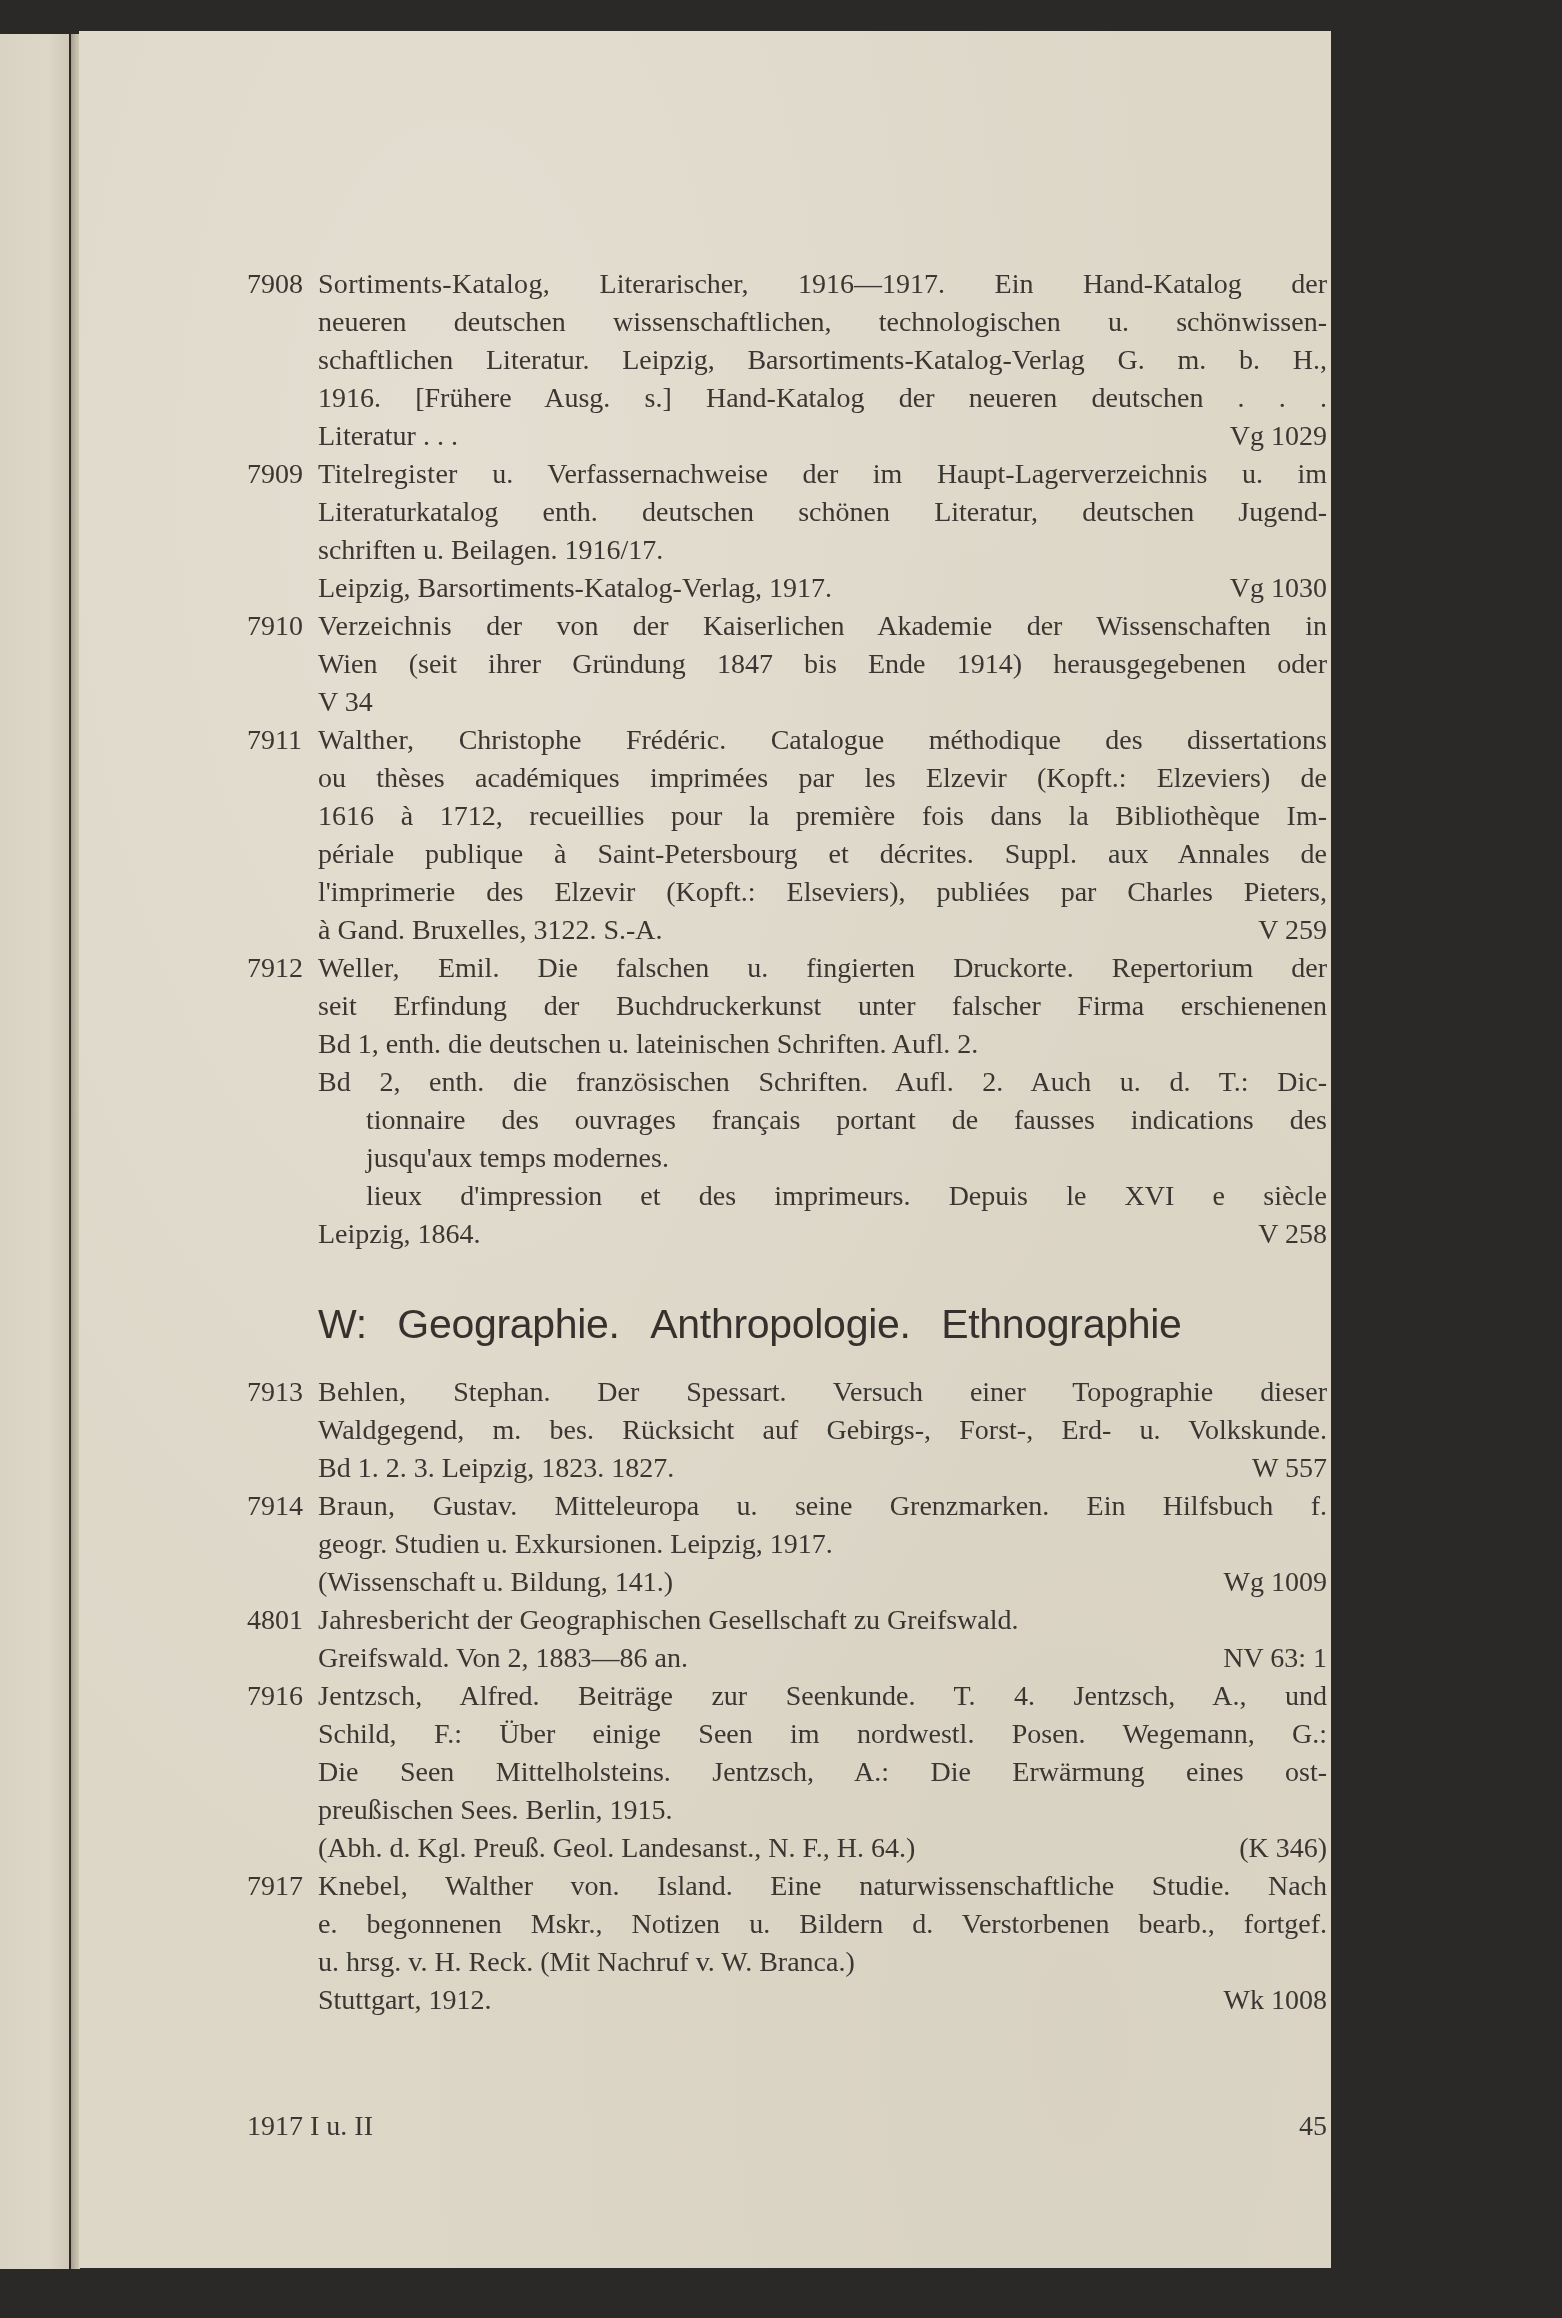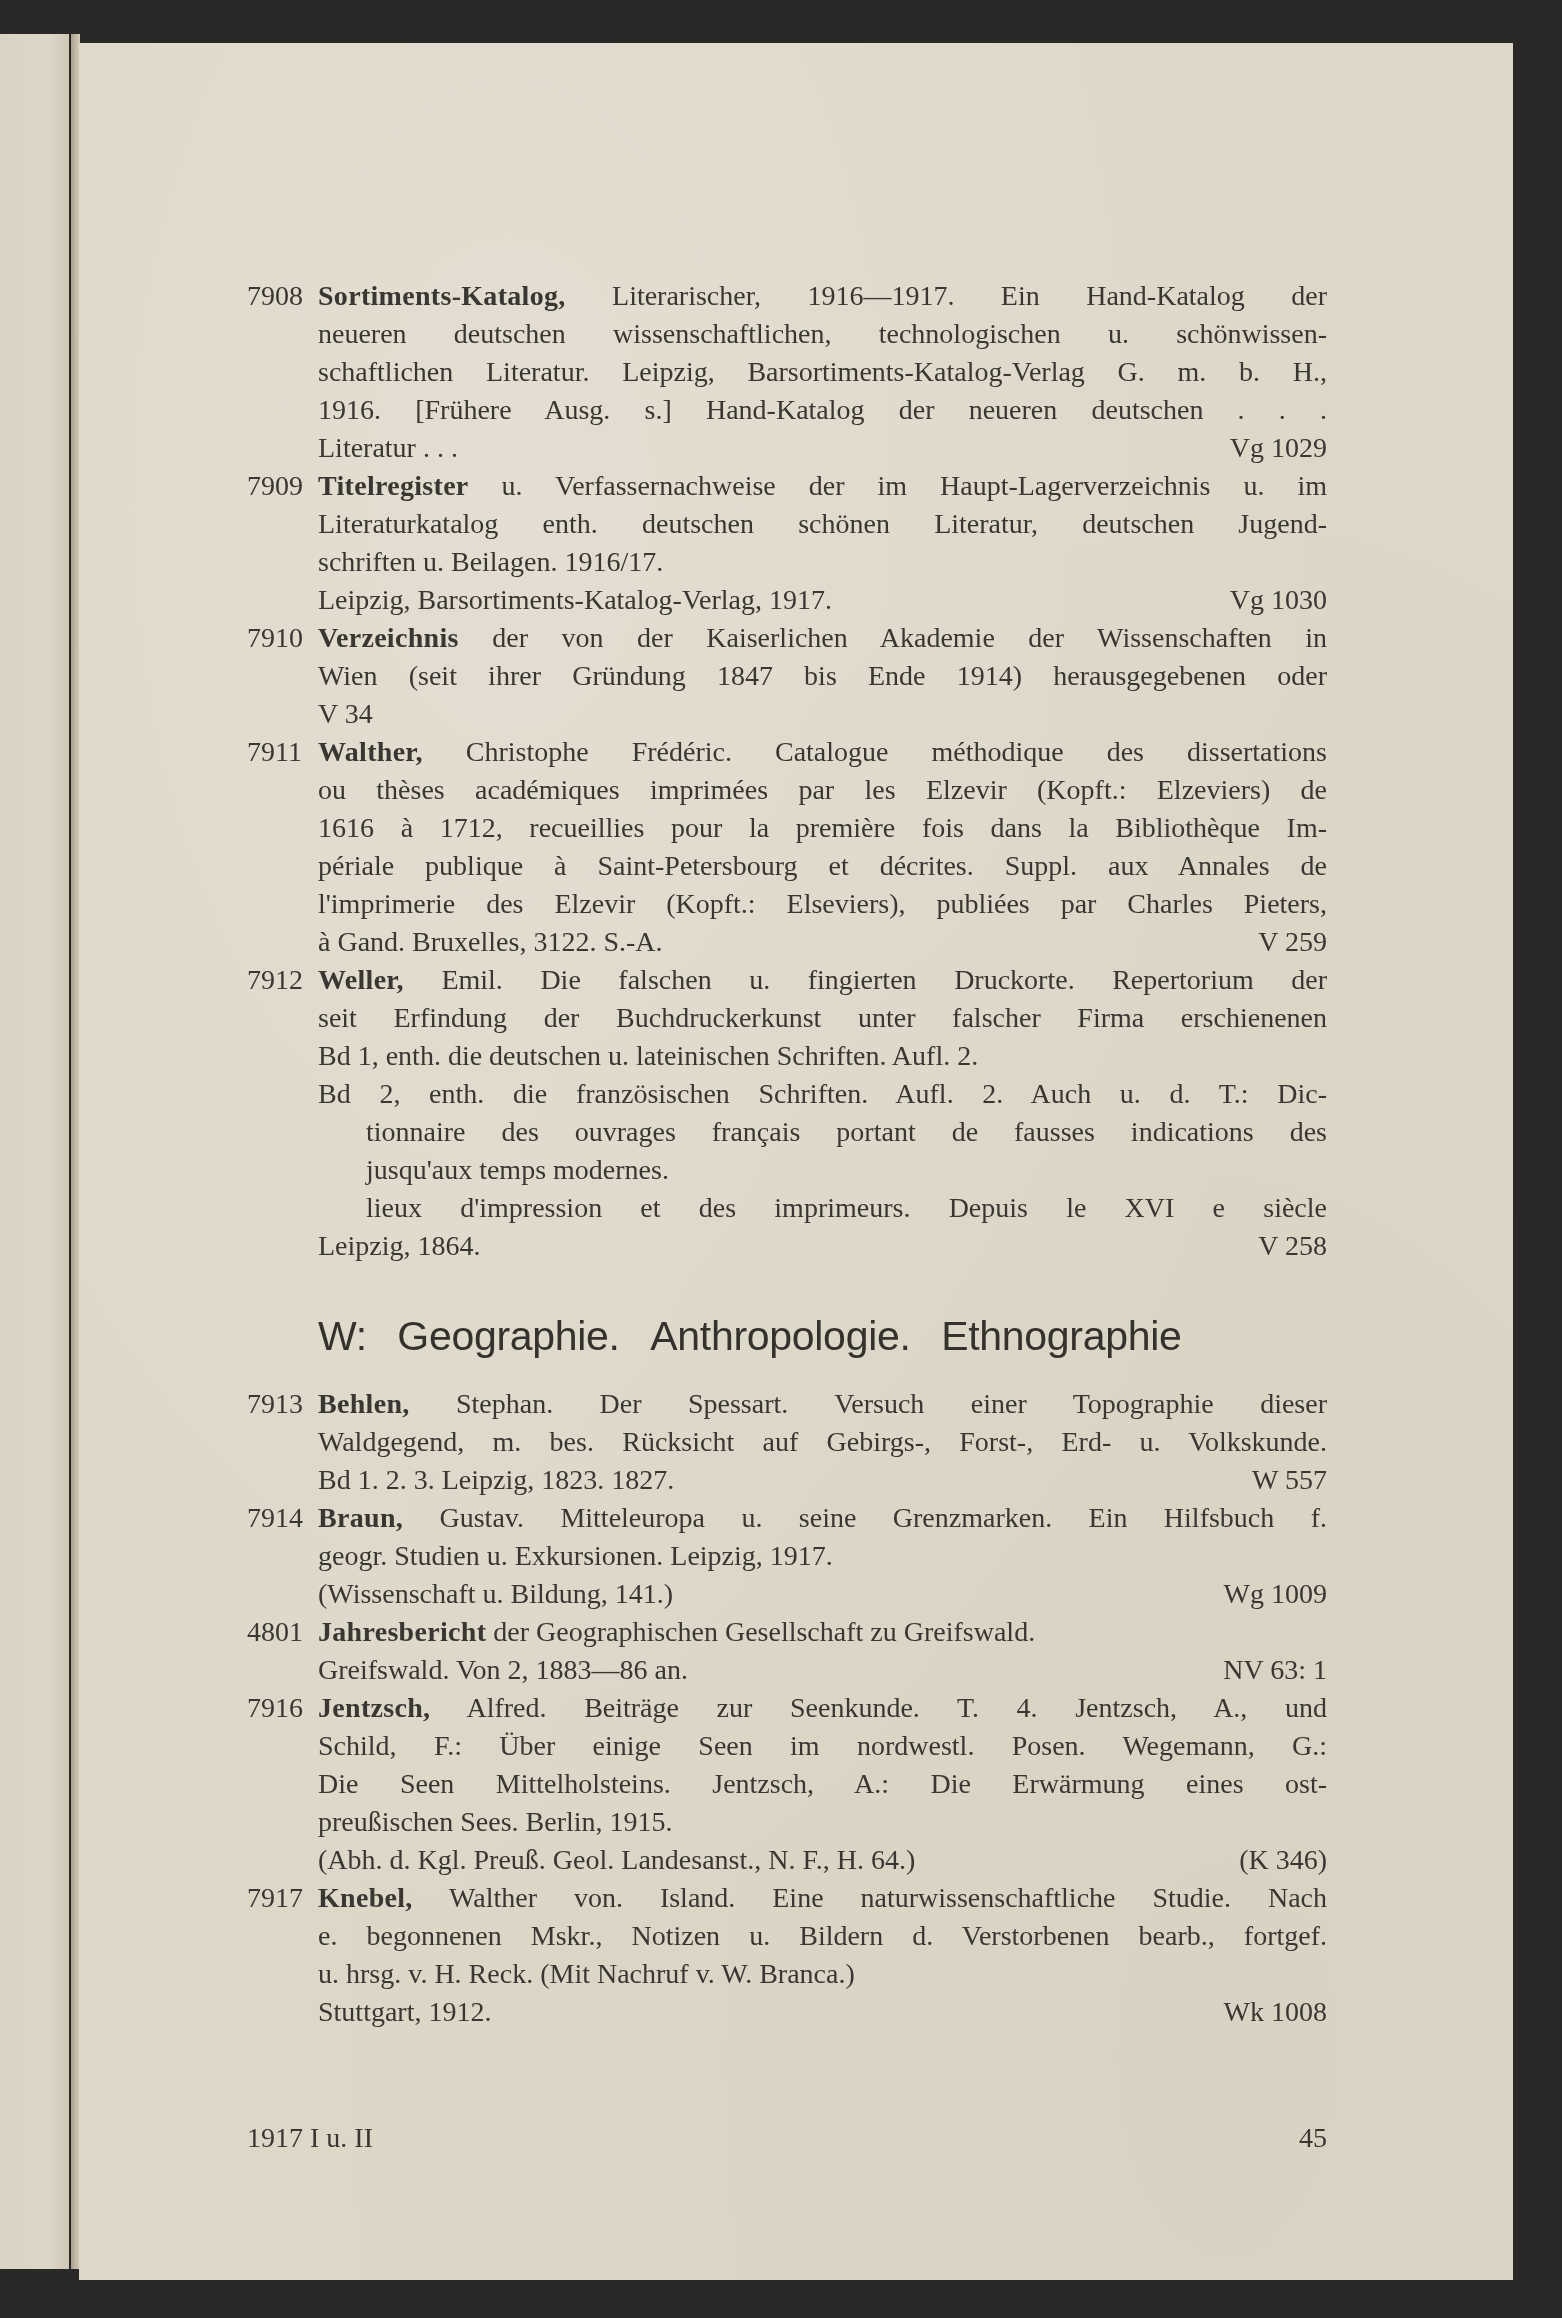--- a/index.html
+++ b/index.html
@@ -27,22 +27,22 @@
     position: absolute;
     left: 71px;
     top: 34px;
     width: 8.7px;
     height: 2235px;
     background: linear-gradient(90deg, #a79f8c 0%, #bfb7a4 45%, #d3ccbb 100%);
   }
   .page {
     position: absolute;
     left: 79px;
-    top: 43px;
-    width: 1434px;
+    top: 31px;
+    width: 1252px;
     height: 2237px;
     background: #ddd7c8;
     background-image:
       radial-gradient(ellipse at 30% 20%, rgba(255,255,250,0.18), rgba(0,0,0,0) 60%),
       radial-gradient(ellipse at 80% 90%, rgba(180,170,150,0.10), rgba(0,0,0,0) 55%);
   }
   .body-text {
     position: absolute;
     left: 168px;   
     top: 234px;    
@@ -71,21 +71,21 @@
   }
   .line.indent2 {
     padding-left: 48px;
   }
   .line.with-sig {
     display: flex;
     justify-content: space-between;
     text-align-last: auto;
   }
   .bold {
-    font-weight: bold;
+    font-weight: normal;
     letter-spacing: 0.3px;
   }
   .heading {
     margin: 47px 0 24px 71px;
     font-size: 41px;
     line-height: 49px;
     font-family: "Liberation Sans", "DejaVu Sans", sans-serif;
     letter-spacing: -0.3px;
     color: #35322e;
     white-space: nowrap;

